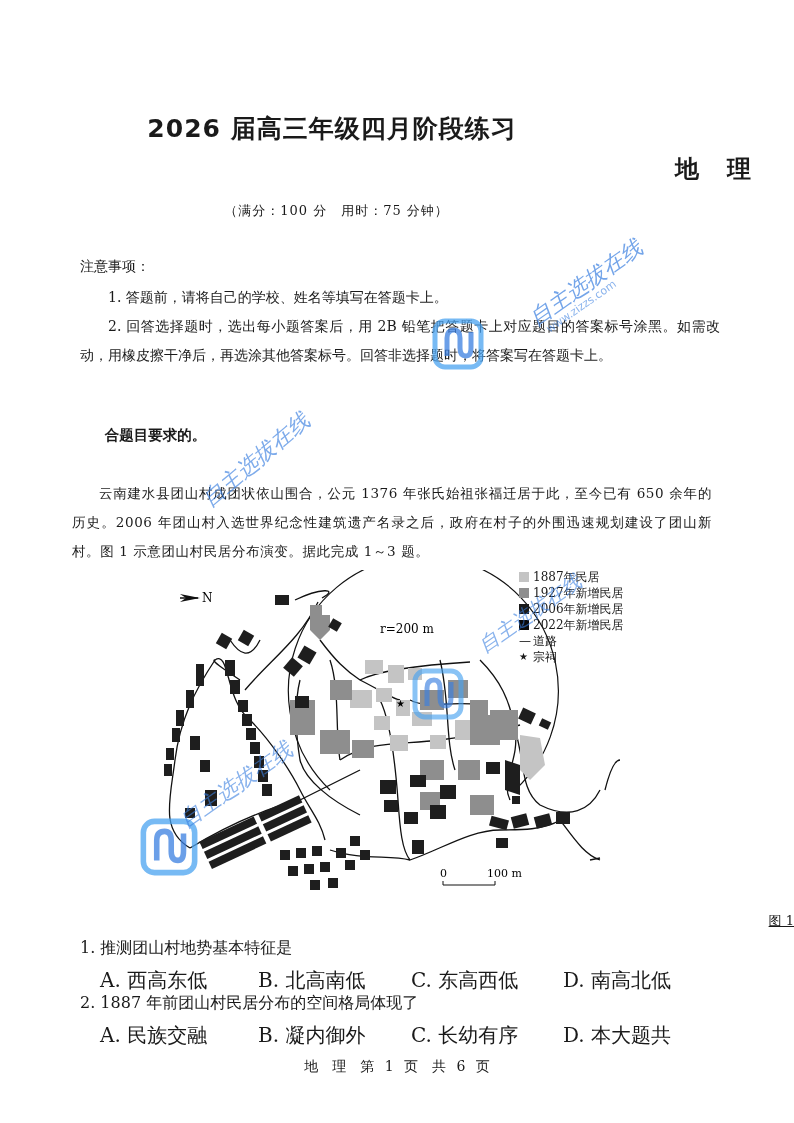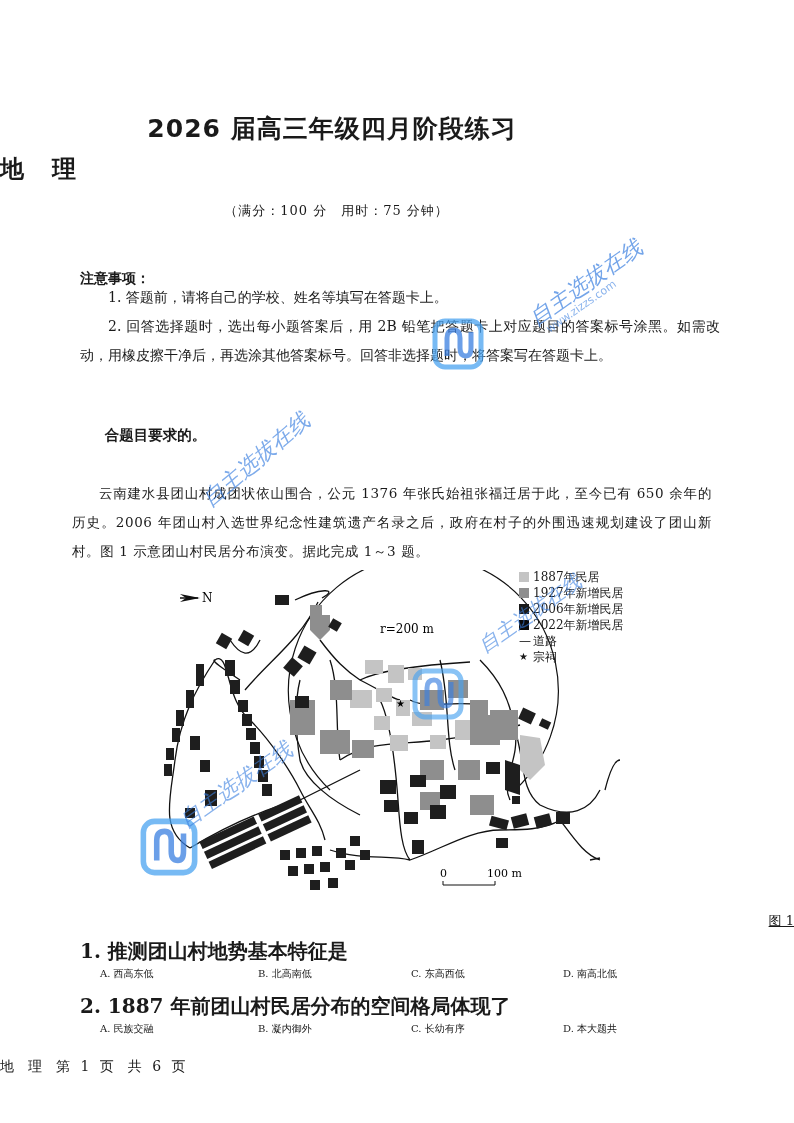--- a/index.html
+++ b/index.html
@@ -1,36 +1,36 @@
 <!DOCTYPE html>
 <html><head>
 <meta charset="utf-8">
 <style>
   html, body { margin: 0; padding: 0; background: #ffffff; }
   body { width: 794px; height: 1123px; position: relative; overflow: hidden;
          font-family: "DejaVu Serif", "Liberation Serif", serif; color: #1a1a1a; }
   .abs { position: absolute; }
   .title { left: 0; width: 664px; top: 112px; text-align: center; font-family: "DejaVu Sans", "Liberation Sans", sans-serif;
            font-size: 25px; font-weight: bold; letter-spacing: 1px; }
-  .subject { left: 0; width: 751px; top: 153px; text-align: left; font-family: "DejaVu Sans", "Liberation Sans", sans-serif;
+  .subject { left: 0; width: 751px; top: 153px; text-align: right; font-family: "DejaVu Sans", "Liberation Sans", sans-serif;
            font-size: 24px; font-weight: bold; word-spacing: 18px; }
   .subject span.gap { display: inline-block; width: 28px; }
   .meta { left: 0; width: 673px; top: 202px; text-align: center; font-size: 13px; letter-spacing: 1px; }
-  .notice-h { left: 80px; top: 270px; font-size: 14px; font-weight: bold; font-family: "DejaVu Sans", "Liberation Sans", sans-serif; }
+  .notice-h { left: 80px; top: 258px; font-size: 14px; font-weight: normal; font-family: "DejaVu Sans", "Liberation Sans", sans-serif; }
   .para { font-size: 14px; line-height: 29px; }
   .p1 { left: 80px; top: 283px; width: 640px; text-indent: 2em; }
   .p2 { left: 80px; top: 312px; width: 640px; text-indent: 2em; text-align: justify; }
   .sec { left: 80px; top: 421px; width: 640px; font-size: 14.5px; font-weight: bold; line-height: 29px;
          font-family: "DejaVu Sans", "Liberation Sans", sans-serif; }
   .sec .l2 { padding-left: 1.7em; display: block; }
   .intro { left: 72px; top: 479px; width: 640px; font-size: 13.5px; line-height: 29px; text-indent: 2em; text-align: justify; letter-spacing: 0.6px; }
   .fig-caption { left: 0; width: 794px; top: 912px; text-align: right; font-size: 13px; text-decoration: underline; }
-  .q { left: 80px; font-size: 20px; font-weight: bold; }
-  .opt { font-size: 10px; }
-  .footer { left: 0; width: 794px; top: 1058px; font-size: 14px; word-spacing: 6px; }
+  .q { left: 80px; font-size: 16px; }
+  .opt { font-size: 20px; }
+  .footer { left: 0; width: 794px; top: 1058px; text-align: center; font-size: 14px; word-spacing: 6px; }
   .legend { left: 519px; top: 569px; font-size: 12px; line-height: 16px; font-family: "DejaVu Serif", serif; }
   .legend .row { display: flex; align-items: center; height: 16px; }
   .sw { width: 10px; height: 10px; margin-right: 4px; display: inline-block; }
   .wm { position: absolute; pointer-events: none; }
 </style>
 </head>
 <body>
 
 <div class="abs title">2026 届高三年级四月阶段练习</div>
 <div class="abs subject">

